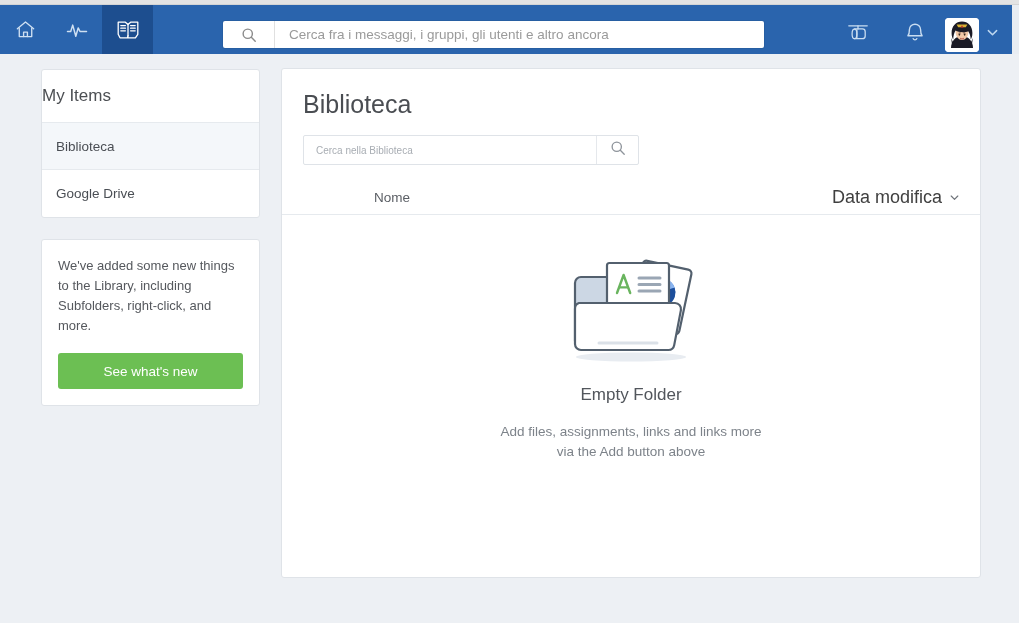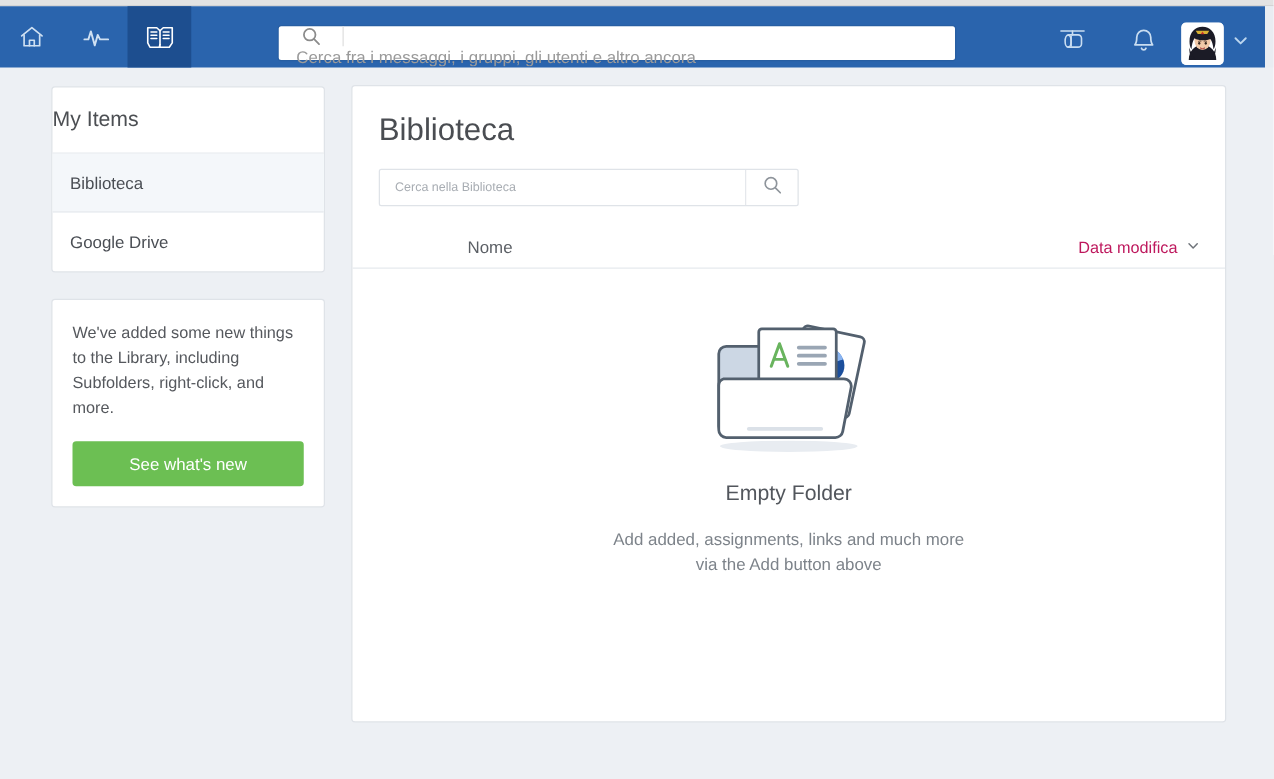--- a/index.html
+++ b/index.html
@@ -65,22 +65,22 @@
 
   .search-wrap {
     position: absolute;
     left: 223px;
     top: 16px;
     width: 541px;
     height: 27px;
     background: #ffffff;
     border-radius: 2px;
     display: flex;
+    align-items: center;
     box-shadow: 0 0 0 1px rgba(0,0,0,0.06);
-    flex-direction: column;
   }
   .search-icon-box {
     width: 52px;
     height: 27px;
     display: flex;
     align-items: center;
     justify-content: center;
     border-right: 1px solid #e0e0e0;
     box-sizing: border-box;
   }
@@ -285,22 +285,22 @@
     display: flex;
     align-items: center;
     justify-content: space-between;
     padding: 0 20px 0 92px;
   }
   .col-name {
     font-size: 13.5px;
     color: #5b5f65;
   }
   .col-sort {
-    font-size: 13px;
-    color: #be185d;
+    font-size: 18px;
+    color: #404040;
     display: flex;
     align-items: center;
     gap: 7px;
     cursor: pointer;
   }
 
   
   .empty {
     position: absolute;
     left: 0;
@@ -495,21 +495,21 @@
             <path d="M88 31h21M88 37.5h21M88 44h21" stroke="#9aa6b4" stroke-width="3" stroke-linecap="round"></path>
 
             <path d="M28 56h96a6 6 0 0 1 5.9 7.1l-6.7 35A6 6 0 0 1 117.3 103H30a6 6 0 0 1-6-6V62a6 6 0 0 1 4-6z" fill="#ffffff" stroke="#53606e" stroke-width="2.2" stroke-linejoin="round"></path>
             <path d="M48 96h58" stroke="#dbe1e8" stroke-width="3" stroke-linecap="round"></path>
           </svg>
         </div>
 
         <div class="empty-title">Empty Folder</div>
 
         <div class="empty-sub">
-          <div>Add added, assignments, links and much more</div>
+          <div>Add files, assignments, links and links more</div>
           <div>via the Add button above</div>
         </div>
 
       </div>
 
     </div>
 
   </div>
 </div>
 

